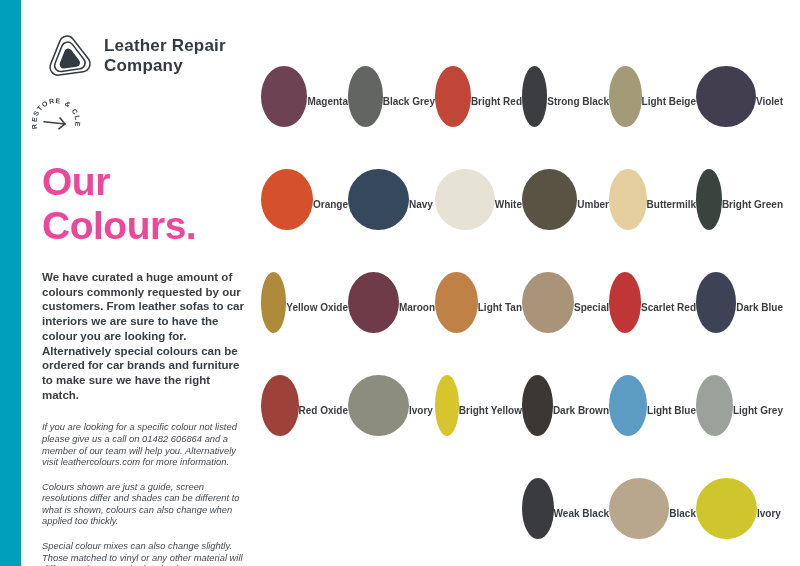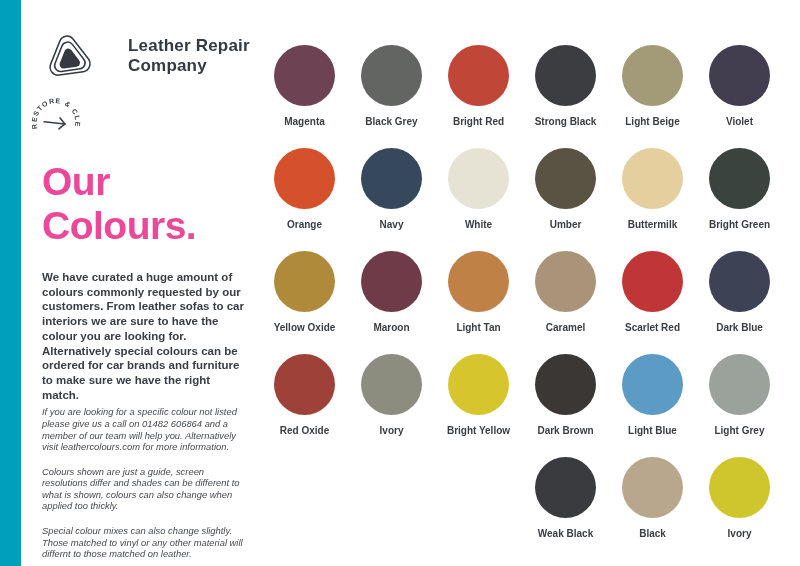--- a/index.html
+++ b/index.html
@@ -19,21 +19,20 @@
     position: absolute;
     left: 0; top: 0;
     width: 21px; height: 566px;
   }
   
   .logo-row {
     position: absolute;
     left: 44px; top: 31px;
     display: flex;
     align-items: flex-start;
-    gap: 24px;
   }
   .logo-mark { width: 50px; height: 52px; margin-right: 10px; }
   .brand-name {
     font-size: 17px;
     font-weight: 700;
     line-height: 20px;
     letter-spacing: 0.2px;
     color: #333a41;
     padding-top: 5px;
   }
@@ -53,21 +52,21 @@
     line-height: 44px;
     letter-spacing: -0.5px;
     color: #ec4899;
     margin-bottom: 22px;
   }
   .intro {
     font-size: 11.5px;
     font-weight: 700;
     line-height: 14.7px;
     color: #383e44;
-    margin-bottom: 4px;
+    margin-bottom: 19px;
   }
   .note {
     font-size: 9.4px;
     font-weight: 400;
     line-height: 11.6px;
     color: #45494e;
     margin-bottom: 13px;
     font-style: italic;
   }
   
@@ -77,21 +76,21 @@
     width: 522px;
   }
   .swatch-row {
     display: flex;
     height: 103px;
   }
   .swatch-row.centered { justify-content: flex-end; }
   .swatch {
     width: 87px;
     display: flex;
-    flex-direction: column;
+    flex-direction: row;
     align-items: center;
   }
   .swatch-circle {
     width: 61px; height: 61px;
     border-radius: 50%;
   }
   .swatch-label {
     margin-top: 10px;
     font-size: 10px;
     font-weight: 700;
@@ -205,21 +204,21 @@
         <div class="swatch">
           <div class="swatch-circle" style="background: rgb(111, 59, 72);"></div>
           <div class="swatch-label">Maroon</div>
         </div>
         <div class="swatch">
           <div class="swatch-circle" style="background: rgb(192, 129, 70);"></div>
           <div class="swatch-label">Light Tan</div>
         </div>
         <div class="swatch">
           <div class="swatch-circle" style="background: rgb(169, 148, 121);"></div>
-          <div class="swatch-label">Caramel</div>
+          <div class="swatch-label">Special</div>
         </div>
         <div class="swatch">
           <div class="swatch-circle" style="background: rgb(192, 54, 55);"></div>
           <div class="swatch-label">Scarlet Red</div>
         </div>
         <div class="swatch">
           <div class="swatch-circle" style="background: rgb(61, 66, 85);"></div>
           <div class="swatch-label">Dark Blue</div>
         </div>
       </div>

